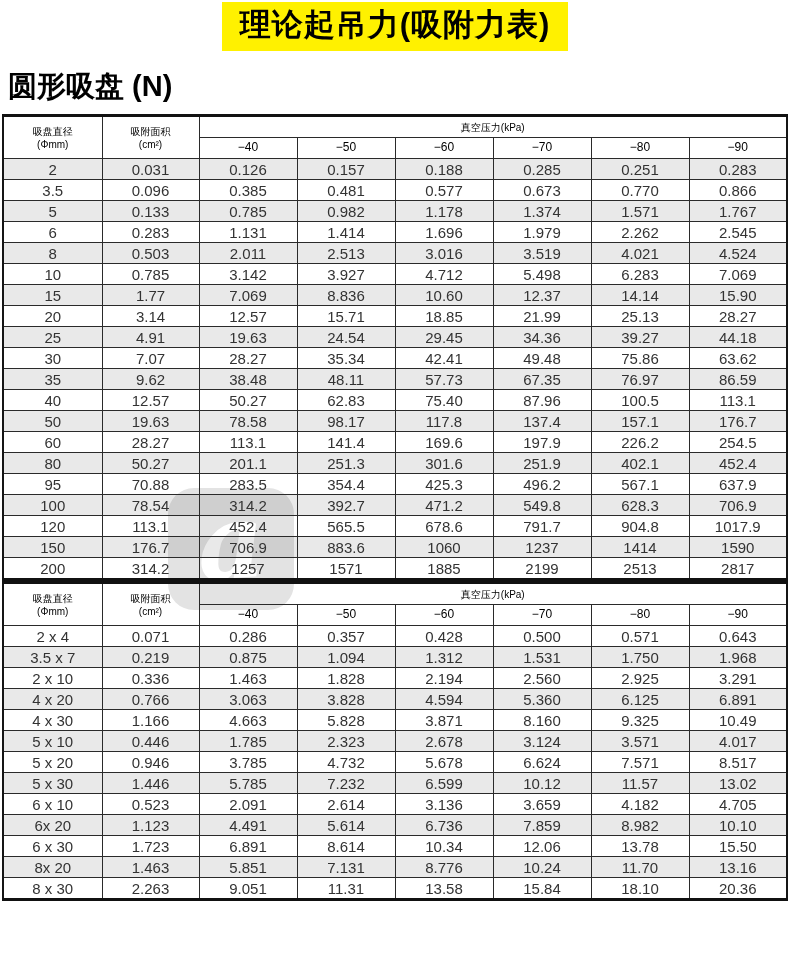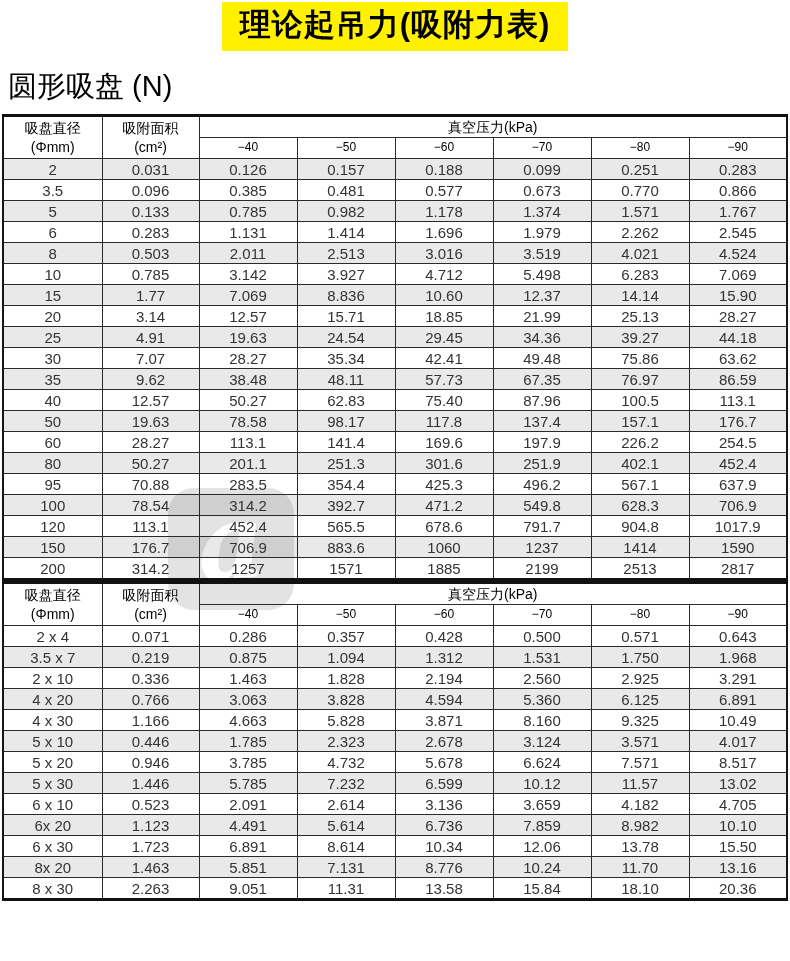--- a/index.html
+++ b/index.html
@@ -10,30 +10,30 @@
   .banner { width:fit-content; margin:2px auto 0 auto; background:#fff100; padding:2px 18px 5px 18px; }
   .banner .banner-text { font-size:31px; font-weight:bold; letter-spacing:1px; color:#000; }
 
   
   .watermark { position:absolute; left:168px; top:488px; display:flex; align-items:center; gap:12px; z-index:0; }
   .wm-logo { width:126px; height:122px; background:#e3e3e3; border-radius:26px; display:flex; align-items:center; justify-content:center; }
   .wm-logo span { font-family:"DejaVu Serif",serif; font-style:italic; font-weight:bold; font-size:104px; color:#ffffff; transform:translateY(-8px) rotate(-4deg); }
   .wm-text { font-size:116px; font-weight:bold; color:#e3e3e3; letter-spacing:3px; line-height:1; transform:translateY(-4px); }
 
   section { position:relative; z-index:1; }
-  .section-title { font-size:29px; font-weight:400; margin:24px 0 7px 8px; color:#000; }
+  .section-title { font-size:29px; font-weight:700; margin:24px 0 7px 8px; color:#000; }
   #section-circular .section-title { margin-top:16px; }
   #section-oval .section-title { margin-top:27px; }
 
   table.force-table { width:786px; margin:0 2px; border-collapse:collapse; table-layout:fixed; background:transparent; }
   table.force-table { border:2px solid #151515; border-top:3px solid #111; border-bottom:3px solid #111; }
   .force-table col.c1 { width:99px; }
   .force-table col.c2 { width:97px; }
   .force-table th, .force-table td { border:1px solid #2a2a2a; text-align:center; vertical-align:middle; padding:0 2px; overflow:hidden; white-space:nowrap; }
-  .force-table th { font-weight:normal; color:#000; font-size:14px; height:20px; line-height:1.3; }
+  .force-table th { font-weight:normal; color:#000; font-size:10px; height:20px; line-height:1.3; }
   .force-table thead th.pressure-level { font-size:12px; }
   .force-table td { color:#333; font-size:15px; height:20px; }
   
   table.shade-a tbody tr:nth-child(odd)  { background:rgba(0,0,0,0.088); }
   table.shade-b tbody tr:nth-child(even) { background:rgba(0,0,0,0.088); }
 </style>
 </head>
 <body>
 
 <div class="page">
@@ -82,21 +82,21 @@
           <th class="pressure-level">−90</th>
         </tr>
       </thead>
       <tbody>
           <tr>
             <td>2</td>
             <td>0.031</td>
             <td>0.126</td>
             <td>0.157</td>
             <td>0.188</td>
-            <td>0.099</td>
+            <td>0.285</td>
             <td>0.251</td>
             <td>0.283</td>
           </tr>
           <tr>
             <td>3.5</td>
             <td>0.096</td>
             <td>0.385</td>
             <td>0.481</td>
             <td>0.577</td>
             <td>0.673</td>

